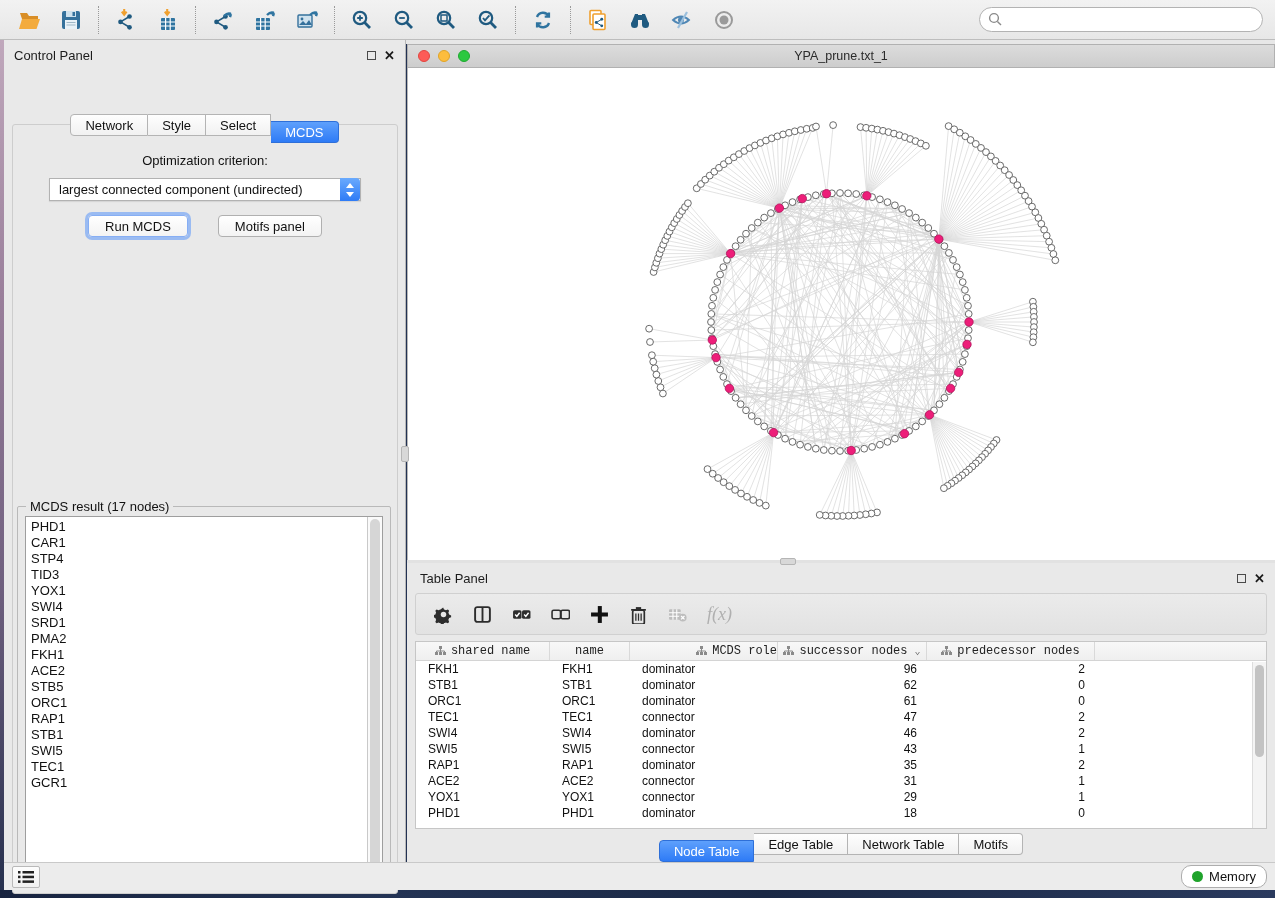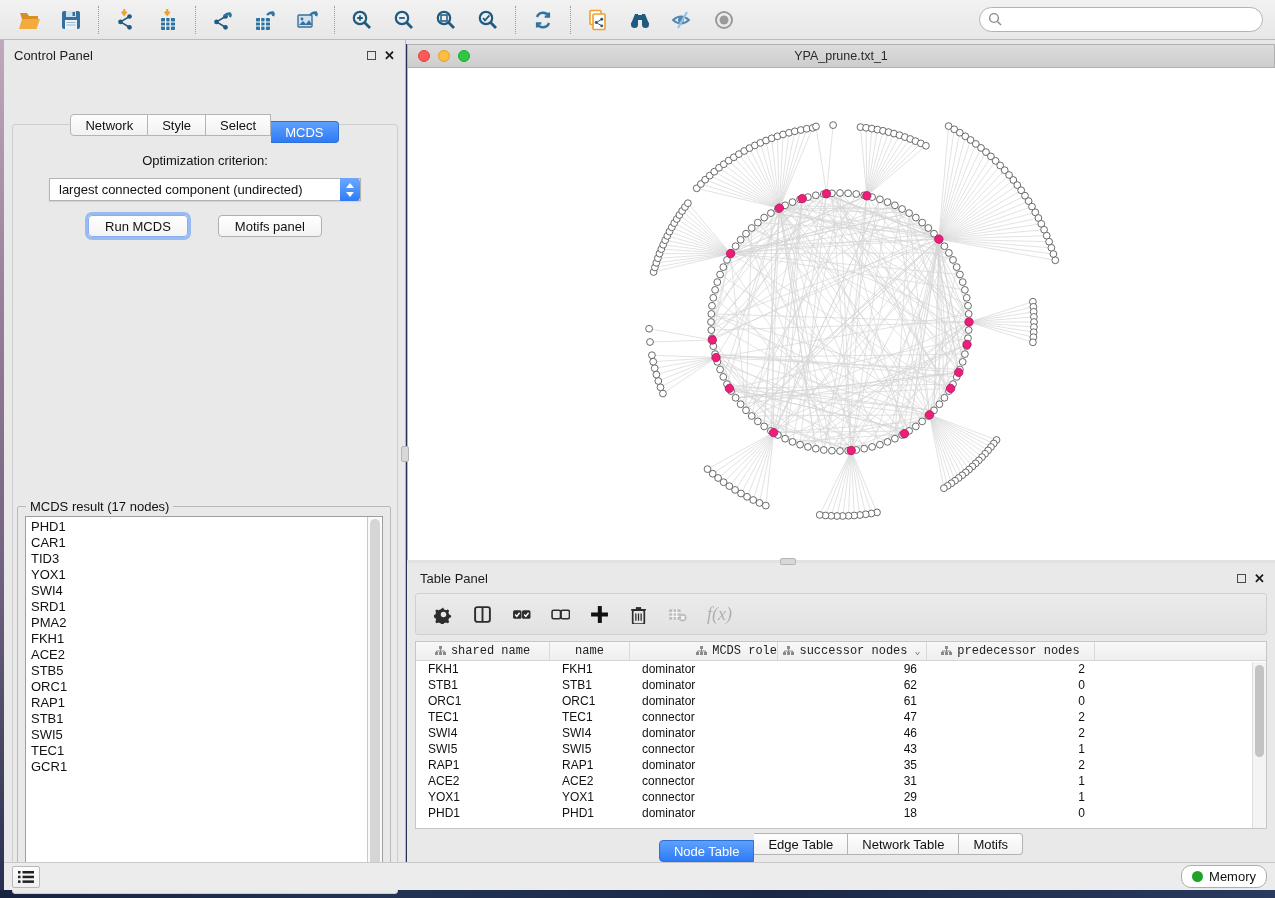--- a/index.html
+++ b/index.html
@@ -304,20 +304,21 @@
     <div class="btn-row">
       <button class="mac-btn focused">Run MCDS</button>
       <button class="mac-btn">Motifs panel</button>
     </div>
     <div class="result-group">
       <span class="result-legend">MCDS result (17 nodes)</span>
       <div class="result-list">
         <div class="list-items" id="result-items">
             <div class="list-item">PHD1</div>
             <div class="list-item">CAR1</div>
+            <div class="list-item">STP4</div>
             <div class="list-item">TID3</div>
             <div class="list-item">YOX1</div>
             <div class="list-item">SWI4</div>
             <div class="list-item">SRD1</div>
             <div class="list-item">PMA2</div>
             <div class="list-item">FKH1</div>
             <div class="list-item">ACE2</div>
             <div class="list-item">STB5</div>
             <div class="list-item">ORC1</div>
             <div class="list-item">RAP1</div>

